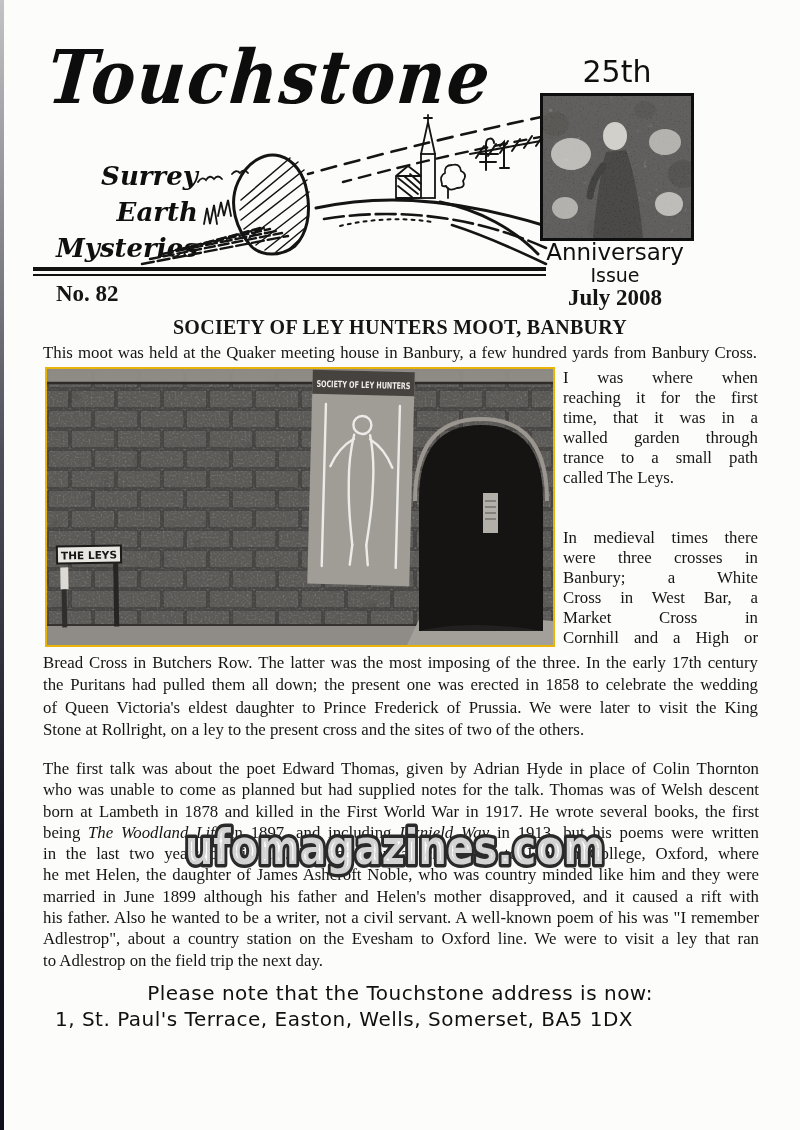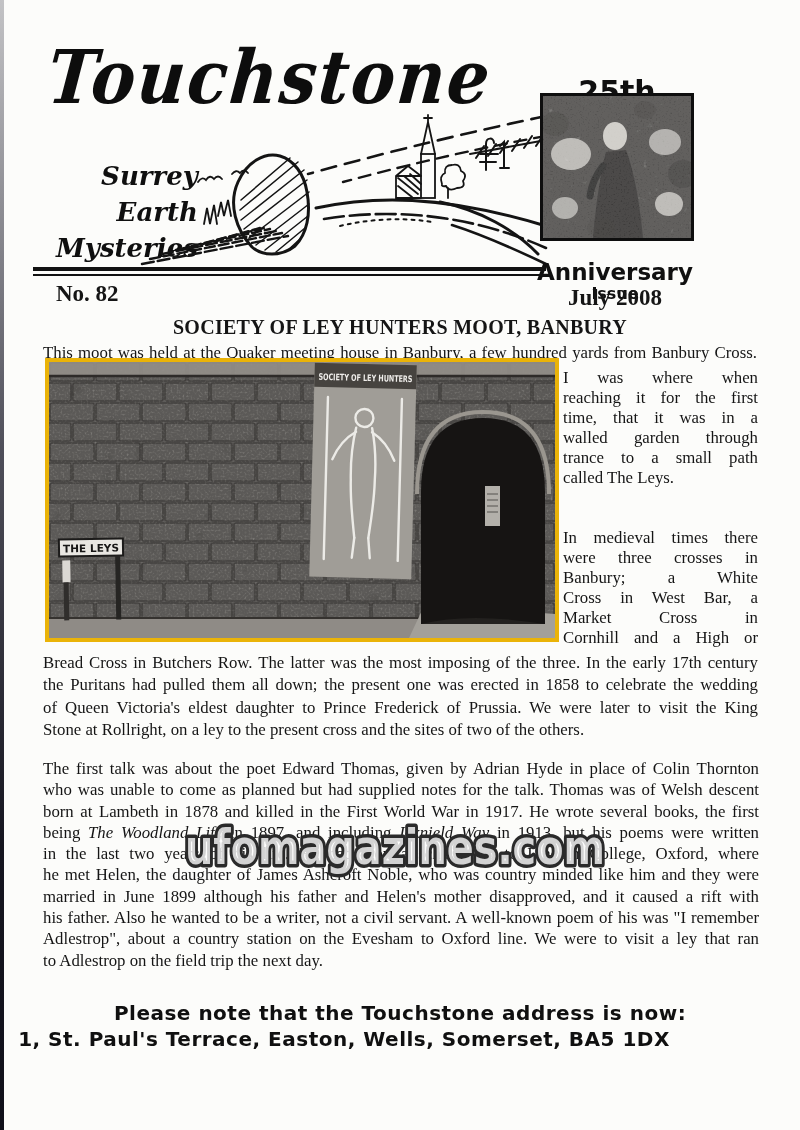--- a/index.html
+++ b/index.html
@@ -10,36 +10,36 @@
   
   .scan-edge{left:0;top:0;width:4px;height:1130px;
     background:linear-gradient(to bottom, rgba(25,25,40,.25) 0%, rgba(20,20,35,.75) 40%, #15151f 75%, #10101a 100%);}
 
   
   .mast-title{left:52px;top:34px;width:470px;font-family:"DejaVu Serif",serif;
     font-style:italic;font-weight:700;font-size:66px;letter-spacing:2px;color:#0d0d0d;
     transform:skewX(-5deg) scaleY(1.12);transform-origin:left top;}
   .mast-sub{left:56px;top:158px;font-family:"DejaVu Serif",serif;font-style:italic;
     font-weight:700;font-size:26px;line-height:36px;color:#0f0f0f;text-align:right;}
-  .comic{font-family:"DejaVu Sans",sans-serif;font-weight:700;color:#101010;margin-top:20px;}
+  .comic{font-family:"DejaVu Sans",sans-serif;font-weight:400;color:#101010;}
   .m25{left:540px;top:54px;width:154px;text-align:center;font-size:30px;}
   .mphoto{left:540px;top:93px;width:148px;height:142px;border:3px solid #0e0e0e;background:#8a8783;}
   .anniv{left:524px;top:240px;width:182px;text-align:center;font-size:23px;line-height:25px;}
-  .issue{left:524px;top:264px;width:182px;text-align:center;font-size:16px;}
+  .issue{left:524px;top:264px;width:182px;text-align:center;font-size:19px;}
   .mdate{left:524px;top:285px;width:182px;text-align:center;font-weight:700;font-size:23px;}
   .mnum{left:56px;top:281px;font-weight:700;font-size:23px;}
   .mrule{left:33px;top:267px;width:513px;height:3px;border-top:4px solid #121212;border-bottom:2px solid #121212;}
 
   
   .a-title{left:43px;top:316px;width:714px;text-align:center;font-weight:700;font-size:20px;letter-spacing:.3px;}
   .para{position:absolute;font-size:16.8px;}
   .para div{text-align:justify;text-align-last:justify;}
   .para.endleft div:last-child{text-align-last:left;}
   .lead{left:43px;top:342px;width:714px;line-height:22px;}
-  .main-photo{left:45px;top:358px;width:506px;height:276px;border:4px solid #eab308;background:#f0abfc;}
+  .main-photo{left:45px;top:367px;width:506px;height:276px;border:2px solid #eab308;background:#f0abfc;}
   .sidecol1{left:563px;top:368px;width:195px;line-height:20px;}
   .sidecol2{left:563px;top:528px;width:195px;line-height:20px;}
   .bpara1{left:43px;top:652px;width:715px;line-height:22.4px;}
   .bpara2{left:43px;top:758px;width:716px;line-height:21.3px;}
   .it{font-style:italic;}
 
   .watermark{left:170px;top:818px;width:450px;height:64px;z-index:6;pointer-events:none;}
 
   .foot1{left:0px;top:981px;width:800px;text-align:center;font-size:20px;letter-spacing:.5px;}
   .foot2{left:0px;top:1007px;width:688px;text-align:center;font-size:20px;letter-spacing:.5px;}

